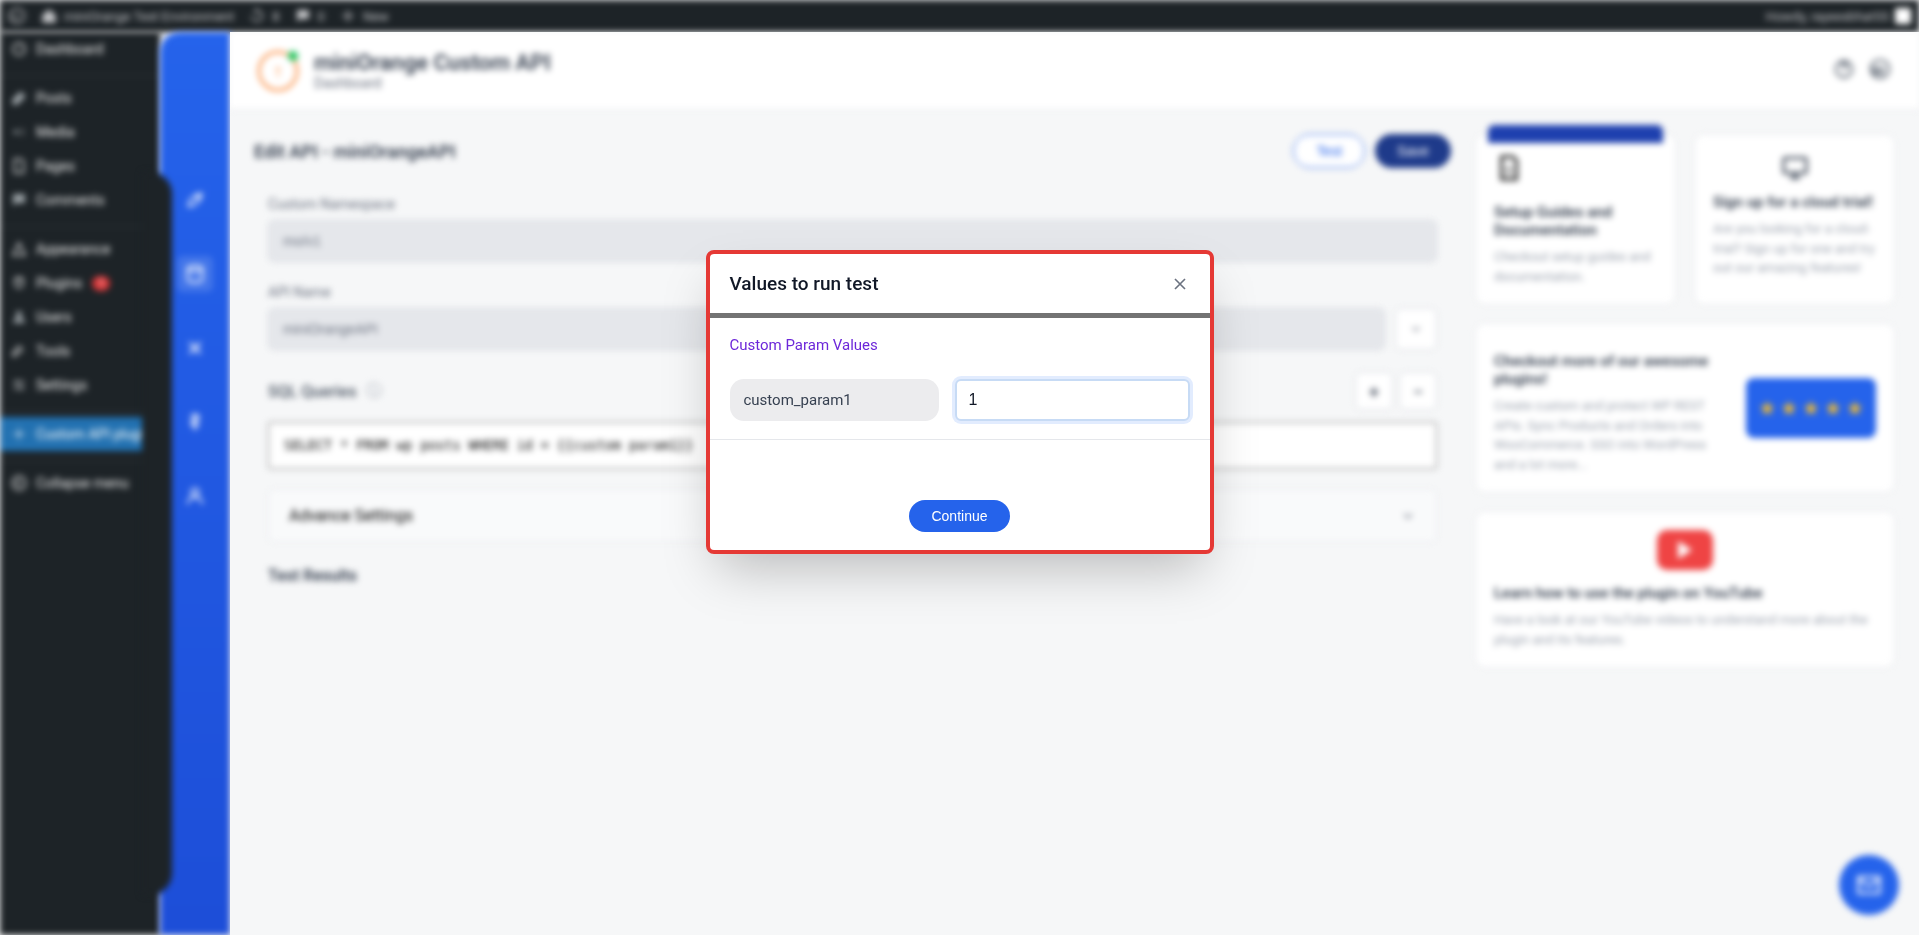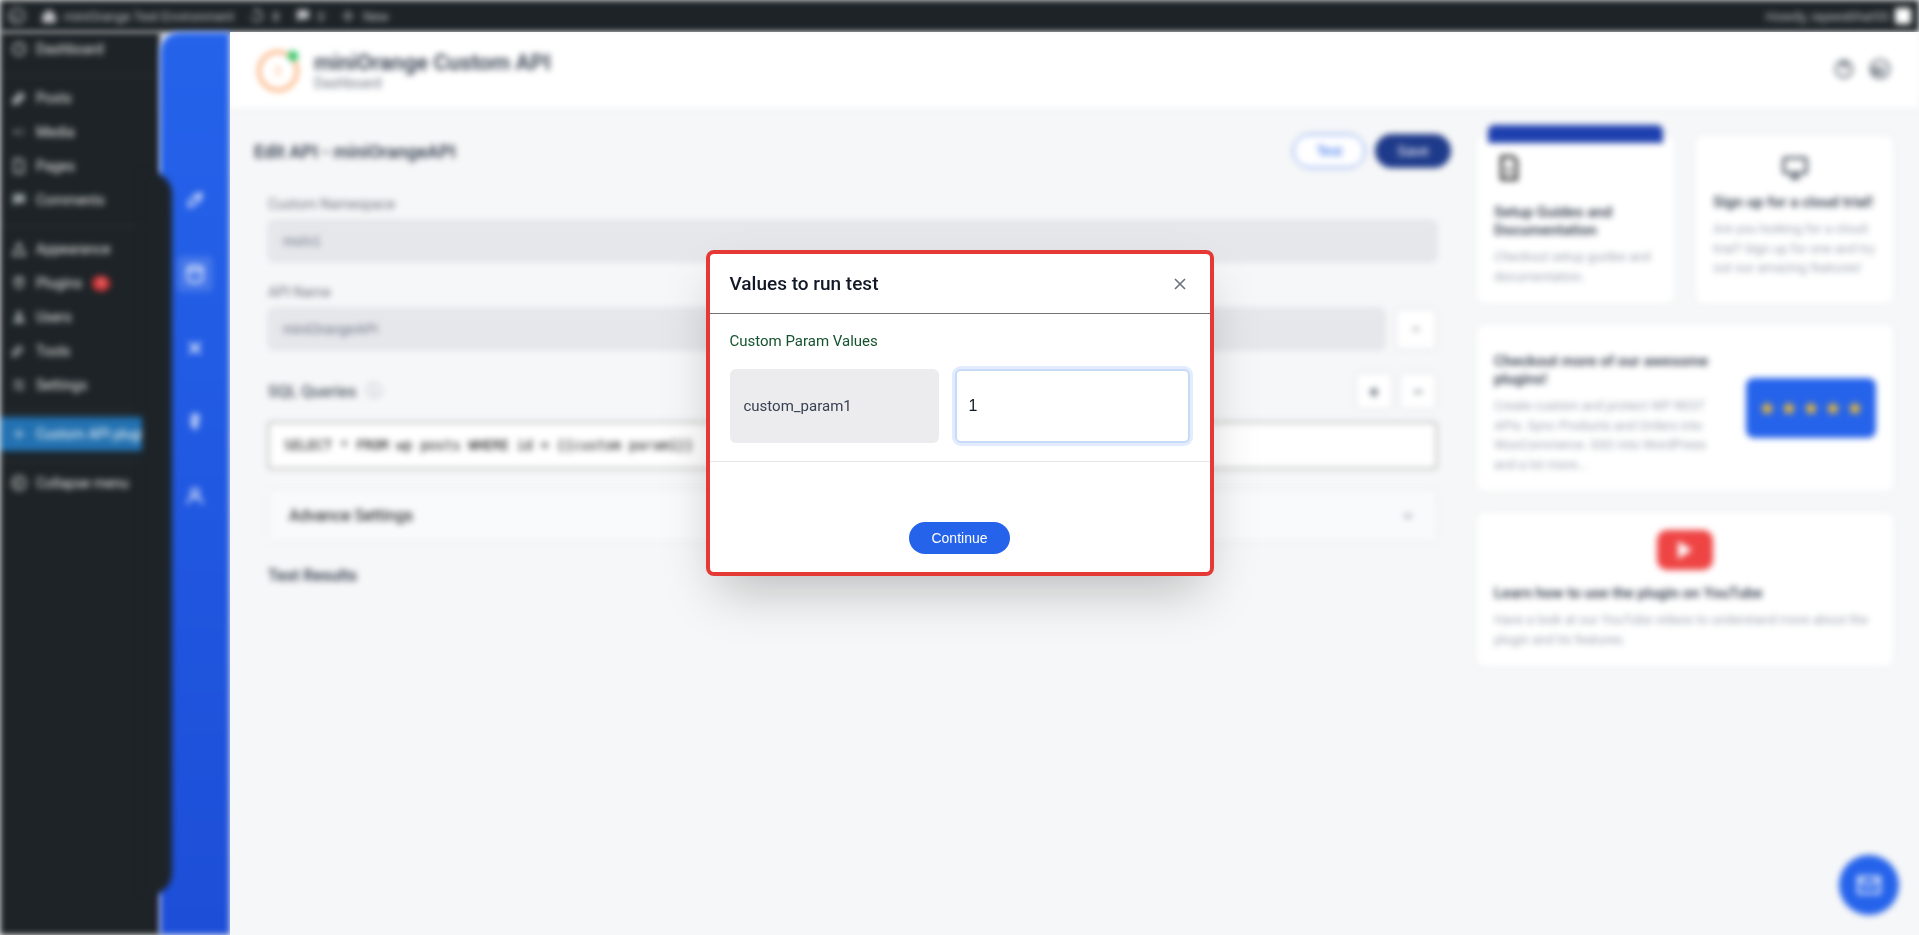--- a/index.html
+++ b/index.html
@@ -73,28 +73,28 @@
 .card h3 { font-size: 15px; font-weight: 600; color: #374151; margin: 10px 0 8px; }
 .card p { font-size: 13px; color: #9ca3af; line-height: 1.5; }
 .card .card-icon { width: 30px; height: 30px; fill: #6b7280; margin-bottom: 6px; }
 .card.wide { width: 100%; flex-basis: 100%; }
 .youtube-icon { width: 56px; height: 40px; background: #ef4444; border-radius: 10px; margin: 0 auto 14px; display: flex; align-items: center; justify-content: center; }
 .youtube-icon::after { content:""; border-left: 14px solid #fff; border-top: 9px solid transparent; border-bottom: 9px solid transparent; }
 
 
 .modal-overlay { position: absolute; inset: 0; display: flex; align-items: flex-start; justify-content: center; padding-top: 250px; z-index: 100; }
 .modal { width: 508px; background: #fff; border-radius: 8px; border: 4px solid #e53935; box-shadow: 0 25px 50px -12px rgba(0,0,0,.25); }
-.modal-header { display: flex; justify-content: space-between; align-items: center; padding: 18px 20px; border-bottom: 1px solid #737373; }
+.modal-header { display: flex; justify-content: space-between; align-items: center; padding: 18px 20px; border-bottom: 5px solid #737373; }
 .modal-header h2 { font-size: 19px; font-weight: 500; color: #111827; }
 .close-btn { width: 20px; height: 20px; cursor: pointer; }
 .close-btn svg { width: 100%; height: 100%; stroke: #6b7280; stroke-width: 2; fill: none; }
 .modal-body { padding: 18px 20px; border-bottom: 1px solid #e5e7eb; }
-.modal-body .subtitle { font-size: 15px; color: #14532d; margin-bottom: 19px; }
+.modal-body .subtitle { font-size: 15px; color: #6d28d9; margin-bottom: 25px; }
 .param-row { display: flex; gap: 16px; }
-.param-name { flex: 1; background: #ececee; padding: 28px 14px; border-radius: 6px; font-size: 15px; color: #374151; }
+.param-name { flex: 1; background: #ececee; padding: 12px 14px; border-radius: 14px; font-size: 15px; color: #374151; }
 .param-input { flex: 1; border: 2px solid #c7dbf5; border-radius: 6px; padding: 10px 12px; font-size: 16px; color: #111827; outline: none; background: #fff; box-shadow: 0 0 0 3px rgba(59,130,246,0.15);}
 .modal-footer { padding: 18px; display: flex; justify-content: center; }
 
 
 .blurred { filter: blur(3px); pointer-events: none; user-select: none; }
 
 
 .fab { position: absolute; right: 20px; bottom: 20px; width: 60px; height: 60px; background: #2563eb; border-radius: 50%; display: flex; align-items: center; justify-content: center; z-index: 50; }
 .fab svg { width: 28px; height: 28px; fill: #fff; }
 

